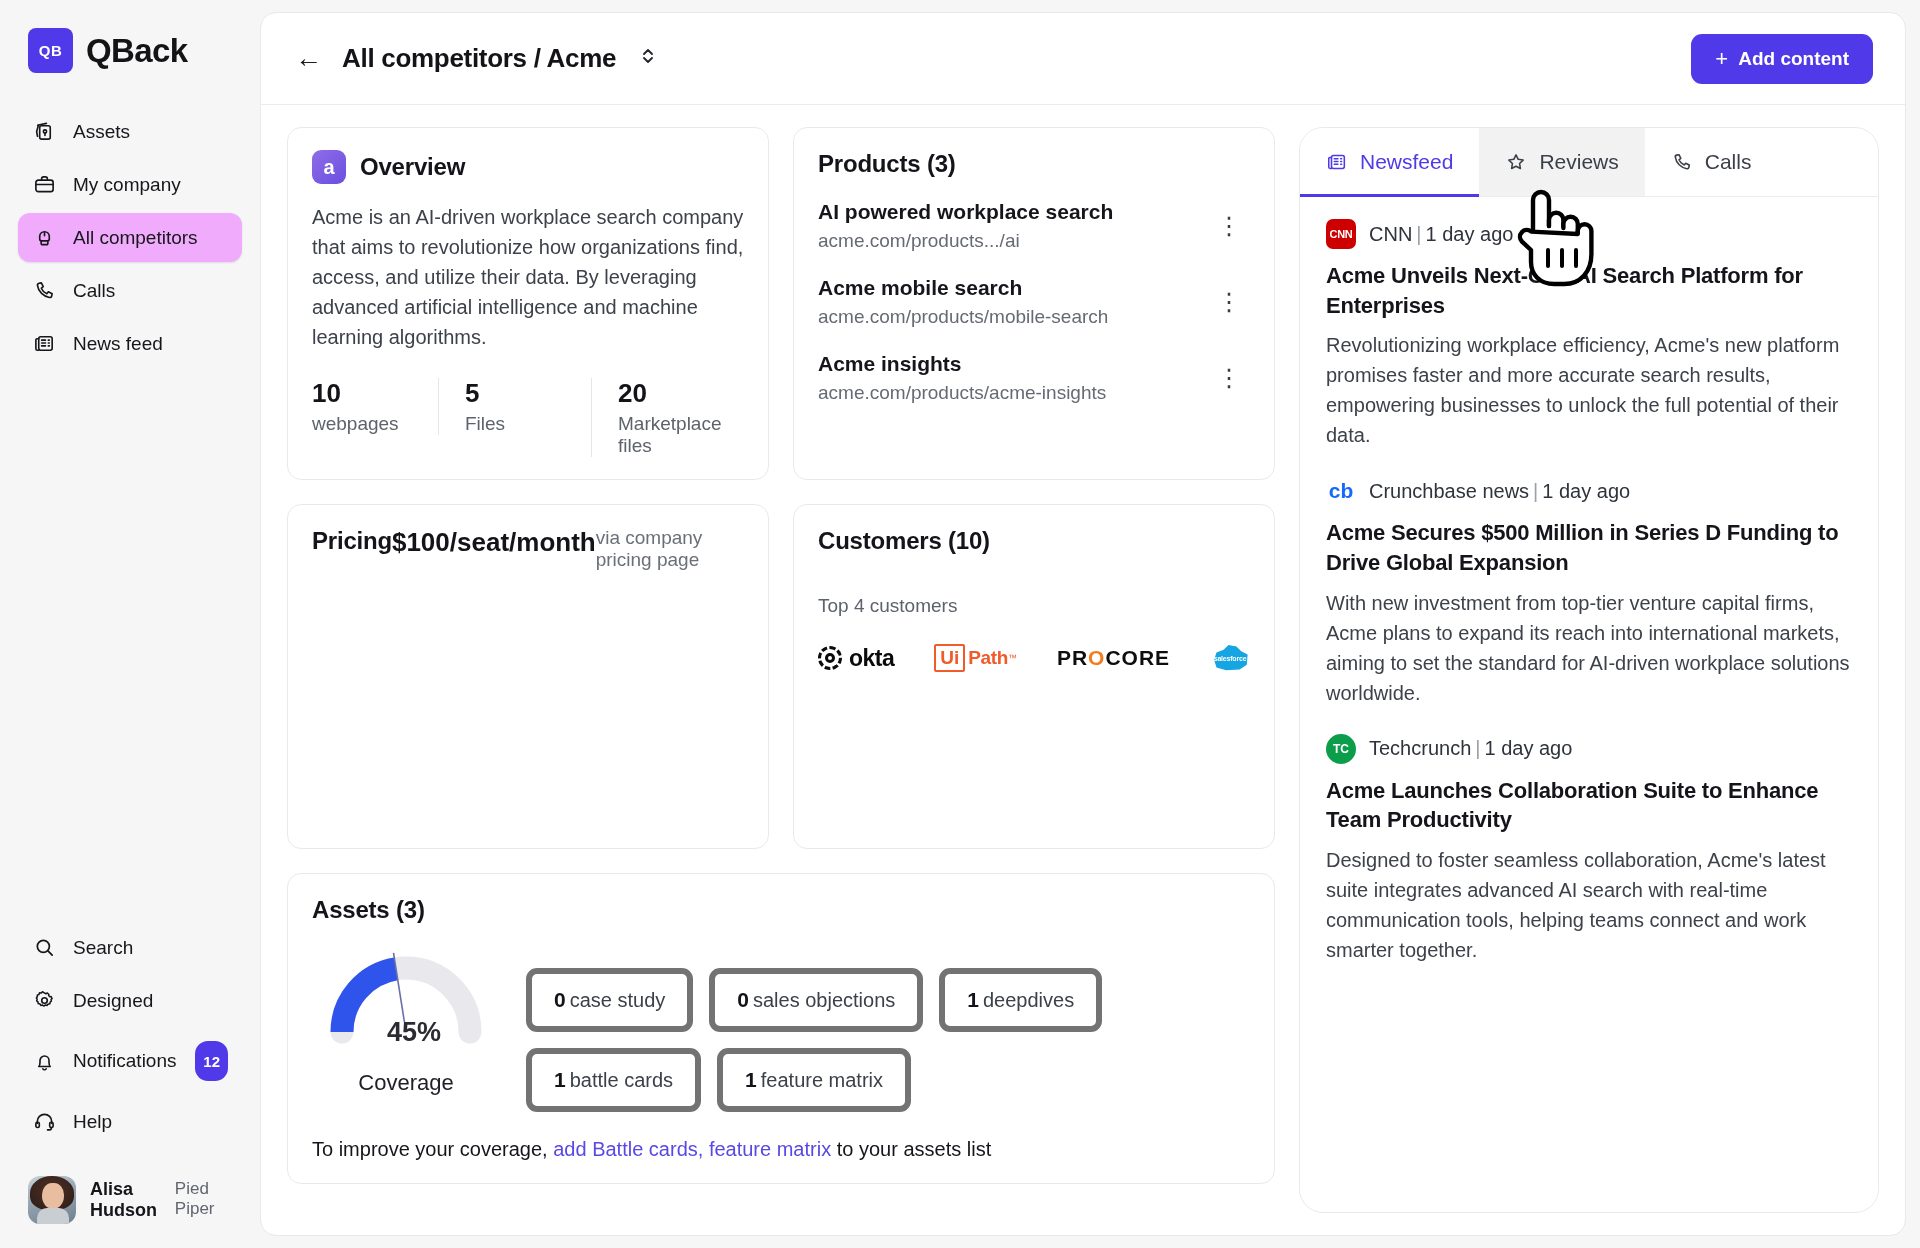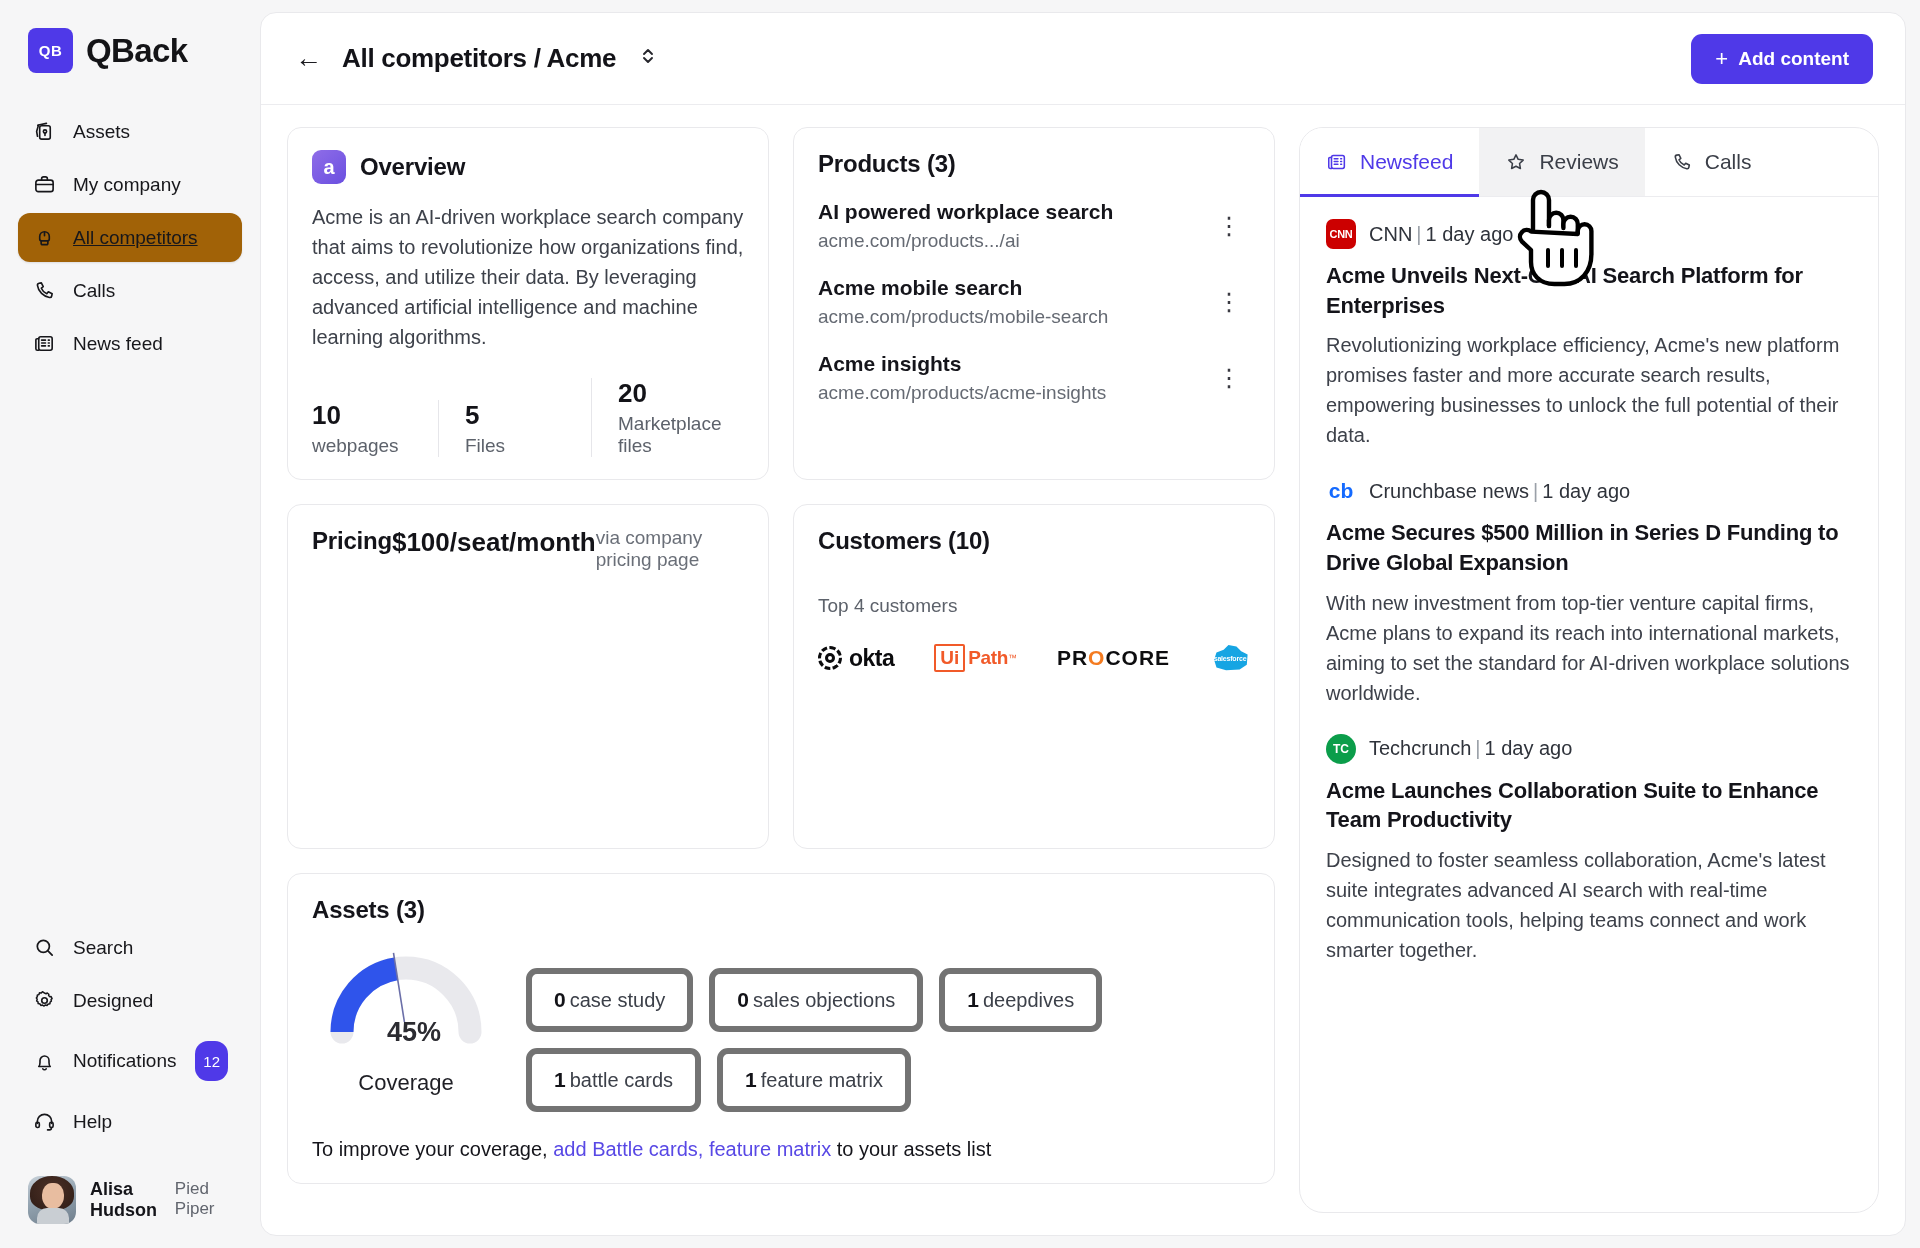--- a/index.html
+++ b/index.html
@@ -28,29 +28,29 @@
   }
   .brand-name { font-size: 33px; font-weight: 700; color: #141417; letter-spacing: -0.6px; }
 
   .nav { display: flex; flex-direction: column; gap: 4px; }
   .nav-item {
     display: flex; align-items: center; gap: 16px;
     padding: 12px 14px; border-radius: 12px;
     cursor: pointer; color: #17171b;
     font-size: 19px;
   }
-  .nav-item.active { background: #a16207; box-shadow: 0 1px 2px rgba(16,24,40,.06), 0 1px 3px rgba(16,24,40,.05); text-decoration: underline; }
+  .nav-item.active { background: #f0abfc; box-shadow: 0 1px 2px rgba(16,24,40,.06), 0 1px 3px rgba(16,24,40,.05); }
   .nav-icon { width: 25px; height: 25px; flex: 0 0 25px; display: flex; align-items: center; justify-content: center; }
   .nav-icon svg { width: 23px; height: 23px; display: block; }
   .nav-label { white-space: nowrap; }
 
   .nav-bottom { margin-top: auto; display: flex; flex-direction: column; gap: 4px; }
   .badge {
     margin-left: auto; background: #4f39e8; color: #fff;
-    font-size: 15px; font-weight: 400;
+    font-size: 15px; font-weight: 700;
     min-width: 32px; height: 40px; border-radius: 13px;
     display: flex; align-items: center; justify-content: center;
     padding: 0 8px;
   }
   .user {
     display: flex; align-items: center; gap: 14px;
     padding: 12px 10px 6px 10px; margin-top: 14px; cursor: pointer;
   }
   .avatar {
     width: 48px; height: 48px; border-radius: 12px; flex: 0 0 48px;
@@ -114,21 +114,21 @@
   
   .overview { flex: 1 1 0; min-width: 0; display: flex; flex-direction: column; }
   .ov-head { display: flex; align-items: center; gap: 14px; margin-bottom: 18px; }
   .ov-badge {
     width: 34px; height: 34px; border-radius: 9px;
     background: linear-gradient(140deg,#8f6de8 0%,#6a4fe0 100%);
     color: #fff; font-size: 20px; font-weight: 600;
     display: flex; align-items: center; justify-content: center;
   }
   .ov-desc { font-size: 20px; line-height: 1.5; color: #3d414a; margin-bottom: 26px; }
-  .ov-stats { display: flex; align-items: flex-end; margin-top: auto; }
+  .ov-stats { display: flex; align-items: flex-start; margin-top: auto; }
   .ov-stat { flex: 1 1 0; padding-right: 14px; }
   .ov-stat + .ov-stat { border-left: 1px solid #e6e6ea; padding-left: 26px; }
   .ov-num { font-size: 26px; font-weight: 700; color: #131318; margin-bottom: 4px; }
   .ov-lbl { font-size: 19px; color: #5d626b; }
 
   
   .products { flex: 1 1 0; min-width: 0; }
   .products .card-title { margin-bottom: 22px; }
   .prod-item { display: flex; align-items: center; justify-content: space-between; gap: 12px; margin-bottom: 24px; }
   .prod-item:last-child { margin-bottom: 4px; }

